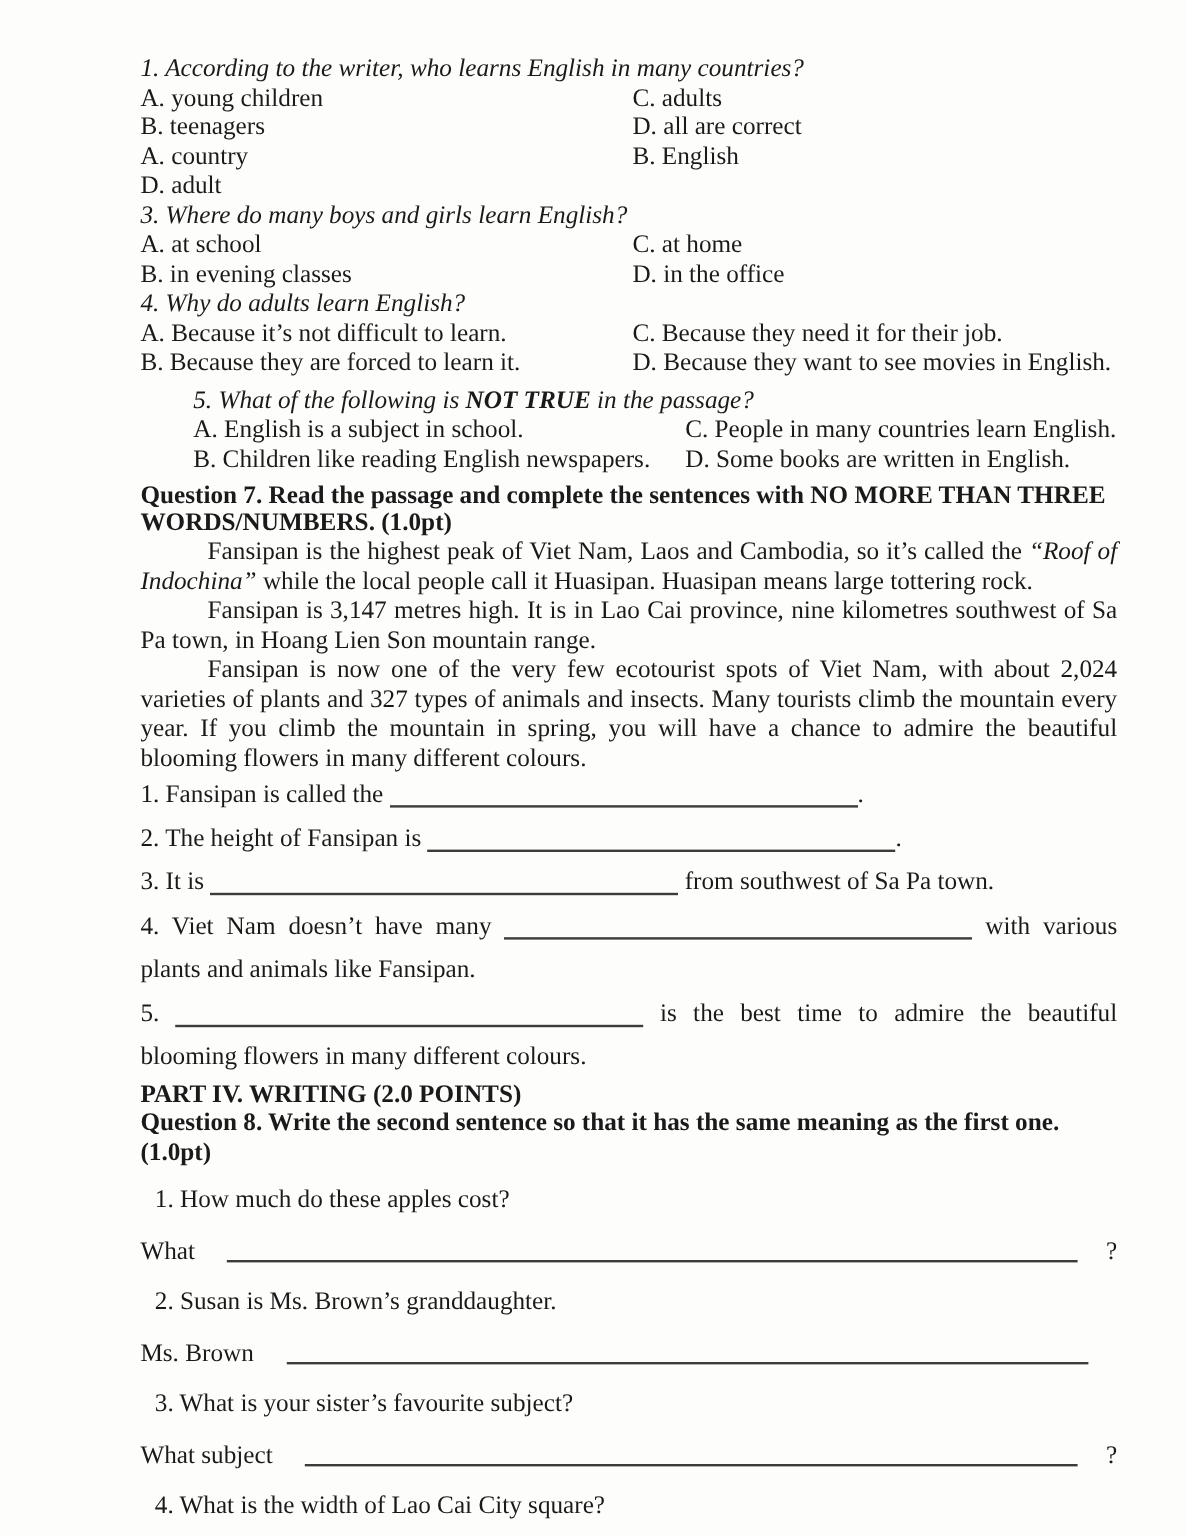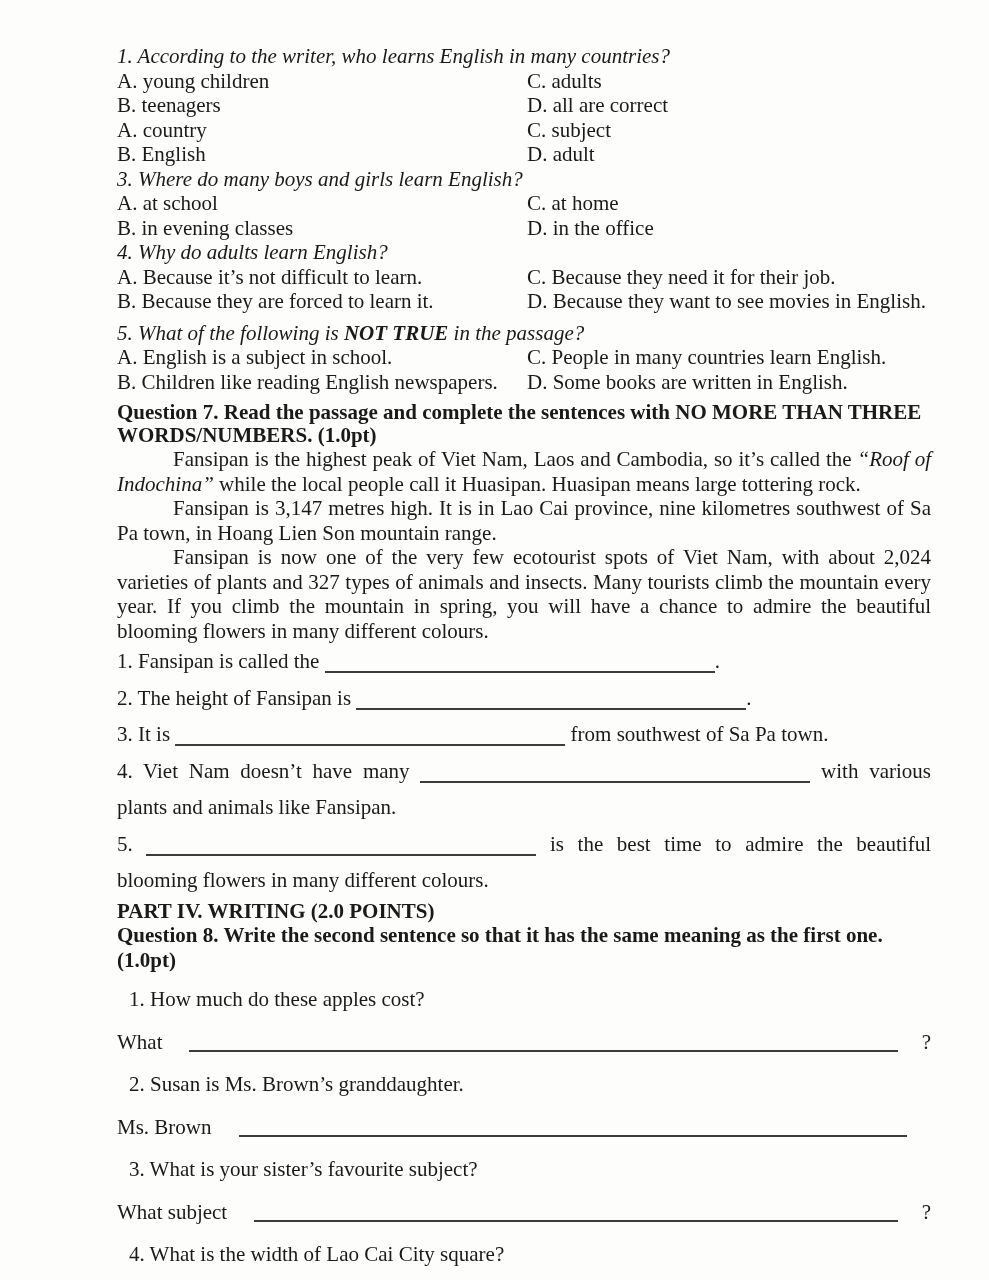--- a/index.html
+++ b/index.html
@@ -19,21 +19,21 @@
   .sheet {
     box-sizing: border-box;
     width: 989px;
     height: 1280px;
     padding: 44px 58px 20px 117px;
   }
 
   
   .mcq { line-height: 24.5px; }
   .mcq-q { margin: 0; }
-  .mcq-q.gap-top { margin-top: 7px; }
+  .mcq-q.gap-top { margin-top: 7px; margin-left: 44px; }
   .prompt {
     font-style: italic;
   }
   .prompt b { font-weight: 700; }
   .opts {
     display: grid;
     grid-template-columns: 410px 1fr;
   }
 
   
@@ -100,21 +100,20 @@
         <span>A. young children</span>
         <span>C. adults</span>
         <span>B. teenagers</span>
         <span>D. all are correct</span>
       </div>
     </div>
 
     <div class="mcq-q">
       <div class="opts">
         <span>A. country</span>
-        <span>C. subject</span>
         <span>B. English</span>
         <span>D. adult</span>
       </div>
     </div>
 
     <div class="mcq-q">
       <div class="prompt">3. Where do many boys and girls learn English?</div>
       <div class="opts">
         <span>A. at school</span>
         <span>C. at home</span>

